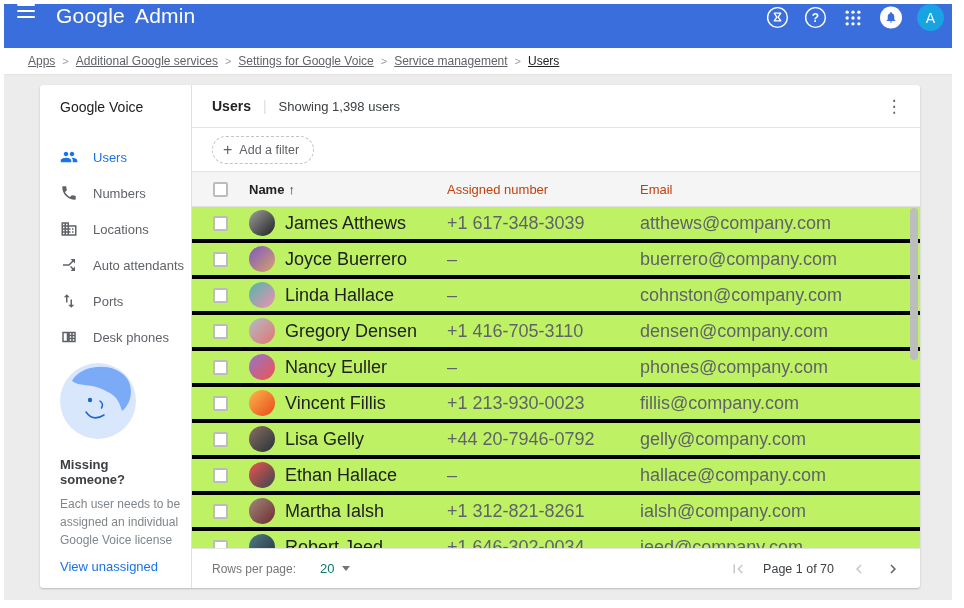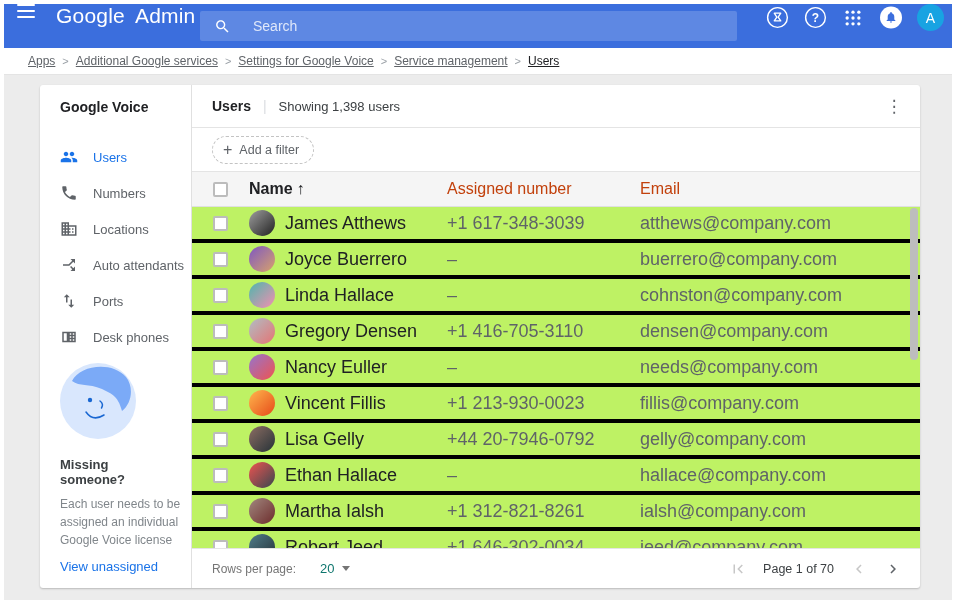--- a/index.html
+++ b/index.html
@@ -26,21 +26,21 @@
   .crumb { cursor:pointer;text-decoration:underline; }
   .crumb.current { color:#202124; font-weight:500; cursor:default; }
   .crumb-sep { margin:0 7px; color:#9aa0a6; font-size:11px; }
 
   
   .content { height:525px; }
   .card { margin:10px 0 0 36px; width:880px; height:503px; background:#fff; border-radius:3px; box-shadow:0 1px 2px rgba(0,0,0,.22); display:flex; overflow:hidden; }
 
   
   .sidebar { width:152px; flex:0 0 152px; border-right:1px solid #e0e0e0; display:flex; flex-direction:column; padding-top:14px; }
-  .sidebar-title { font-size:14px; font-weight:bold; color:#202124; padding-left:20px; margin-bottom:24px; }
+  .sidebar-title { font-size:14px; font-weight:normal; color:#202124; padding-left:20px; margin-bottom:24px; }
   .nav-item { height:36px; display:flex; align-items:center; padding-left:20px; color:#5f6368; font-size:13px; cursor:pointer; }
   .nav-item svg { width:18px; height:18px; flex:0 0 auto; }
   .nav-item .nav-label { margin-left:15px; }
   .nav-item.active { color:#1a73e8; font-weight:500; }
   .promo { margin-top:auto; padding:0 14px 14px 20px; }
   .promo-face { margin-left:0; }
   .promo-heading { font-size:13px; font-weight:bold; color:#3c4043; margin-top:14px; }
   .promo-body { font-size:12px; color:#80868b; line-height:18px; margin-top:8px; width:122px; }
   .promo-link { font-size:13px; color:#1a73e8; margin-top:10px; cursor:pointer; }
 
@@ -48,21 +48,21 @@
   .main { flex:1; position:relative; display:flex; flex-direction:column; }
   .main-header { height:43px; flex:0 0 43px; display:flex; align-items:center; padding:0 14px 0 20px; border-bottom:1px solid #e4e4e4; }
   .main-title { font-size:14px; font-weight:bold; color:#202124; }
   .main-sep { color:#dadce0; margin:0 12px; font-size:14px; }
   .main-subtitle { font-size:13px; color:#3c4043; }
   .kebab { margin-left:auto; color:#5f6368; font-size:17px; cursor:pointer; width:24px; text-align:center; letter-spacing:0; line-height:1; }
   .filter-row { height:44px; flex:0 0 44px; display:flex; align-items:center; padding-left:20px; border-bottom:1px solid #e4e4e4; }
   .filter-chip { display:inline-flex; align-items:center; border:1px dashed #c3c3c3; border-radius:16px; height:28px; padding:0 14px 0 10px; color:#5f6368; font-size:12.5px; cursor:pointer; background:#fff; }
   .filter-chip .plus { font-size:16px; margin-right:7px; color:#5f6368; }
 
-  .thead { height:35px; flex:0 0 35px; background:#f5f5f5; border-bottom:1px solid #e0e0e0; display:grid; grid-template-columns:36px 198px 193px 1fr; align-items:center; padding-left:21px; font-size:16px; }
+  .thead { height:35px; flex:0 0 35px; background:#f5f5f5; border-bottom:1px solid #e0e0e0; display:grid; grid-template-columns:36px 198px 193px 1fr; align-items:center; padding-left:21px; font-size:13px; }
   .th-name { color:#202124; font-weight:bold; cursor:pointer; }
   .th-sort { font-weight:normal; margin-left:4px; color:#202124; }
   .th { color:#c2410c; cursor:pointer; }
   .checkbox { width:15px; height:15px; border:2px solid #bcbcbc; border-radius:2px; background:#fff; cursor:pointer; }
 
   .rows { height:341px; flex:0 0 341px; overflow:hidden; }
   .trow { height:36px; display:grid; grid-template-columns:36px 36px 162px 193px 1fr; align-items:center; padding-left:21px; border-bottom:4px solid #000000; font-size:18px; cursor:pointer; background:#bef264; }
   .cell-name { color:#202124; }
   .cell-dim { color:#5f6368; }
   .row-avatar { width:26px; height:26px; border-radius:50%; }
@@ -86,26 +86,20 @@
 
   <header class="topbar">
     <div class="hamburger">
         <span></span>
         <span></span>
         <span></span>
       </div>
     <div class="logo">
       <span class="g">Google</span>
       <span class="a">Admin</span>
-    </div>
-    <div class="search">
-      <svg width="17" height="17" viewBox="0 0 24 24" fill="#fff">
-          <path d="M15.5 14h-.79l-.28-.27C15.41 12.59 16 11.11 16 9.5 16 5.91 13.09 3 9.5 3S3 5.91 3 9.5 5.91 16 9.5 16c1.61 0 3.09-.59 4.23-1.57l.27.28v.79l5 4.99L20.49 19l-4.99-5zm-6 0C7.01 14 5 11.99 5 9.5S7.01 5 9.5 5 14 7.01 14 9.5 11.99 14 9.5 14z"></path>
-        </svg>
-      <input placeholder="Search" style="">
     </div>
     <div class="top-icons">
       <div class="tbi">
         <svg width="23" height="23" viewBox="0 0 24 24">
             <circle cx="12" cy="12" r="10.3" fill="none" stroke="#fff" stroke-width="1.5"></circle>
             <path d="M8.6 7.5h6.8l-2.7 4 2.7 4H8.6l2.7-4z" fill="none" stroke="#fff" stroke-width="1.4" stroke-linejoin="round"></path>
           </svg>
       </div>
       <div class="tbi">
         <svg width="23" height="23" viewBox="0 0 24 24">
@@ -310,21 +304,21 @@
 
   <div class="trow">
     <div>
                 <div class="checkbox"></div>
               </div>
     <div>
                 <div class="row-avatar" style="background: linear-gradient(135deg, rgb(149, 117, 205), rgb(239, 83, 80));"></div>
               </div>
     <div class="cell-name">Nancy Euller</div>
     <div class="cell-dim">–</div>
-    <div class="cell-dim">needs@company.com</div>
+    <div class="cell-dim">phones@company.com</div>
   </div>
 
   <div class="trow">
     <div>
                 <div class="checkbox"></div>
               </div>
     <div>
                 <div class="row-avatar" style="background: linear-gradient(135deg, rgb(255, 183, 77), rgb(230, 74, 25));"></div>
               </div>
     <div class="cell-name">Vincent Fillis</div>

